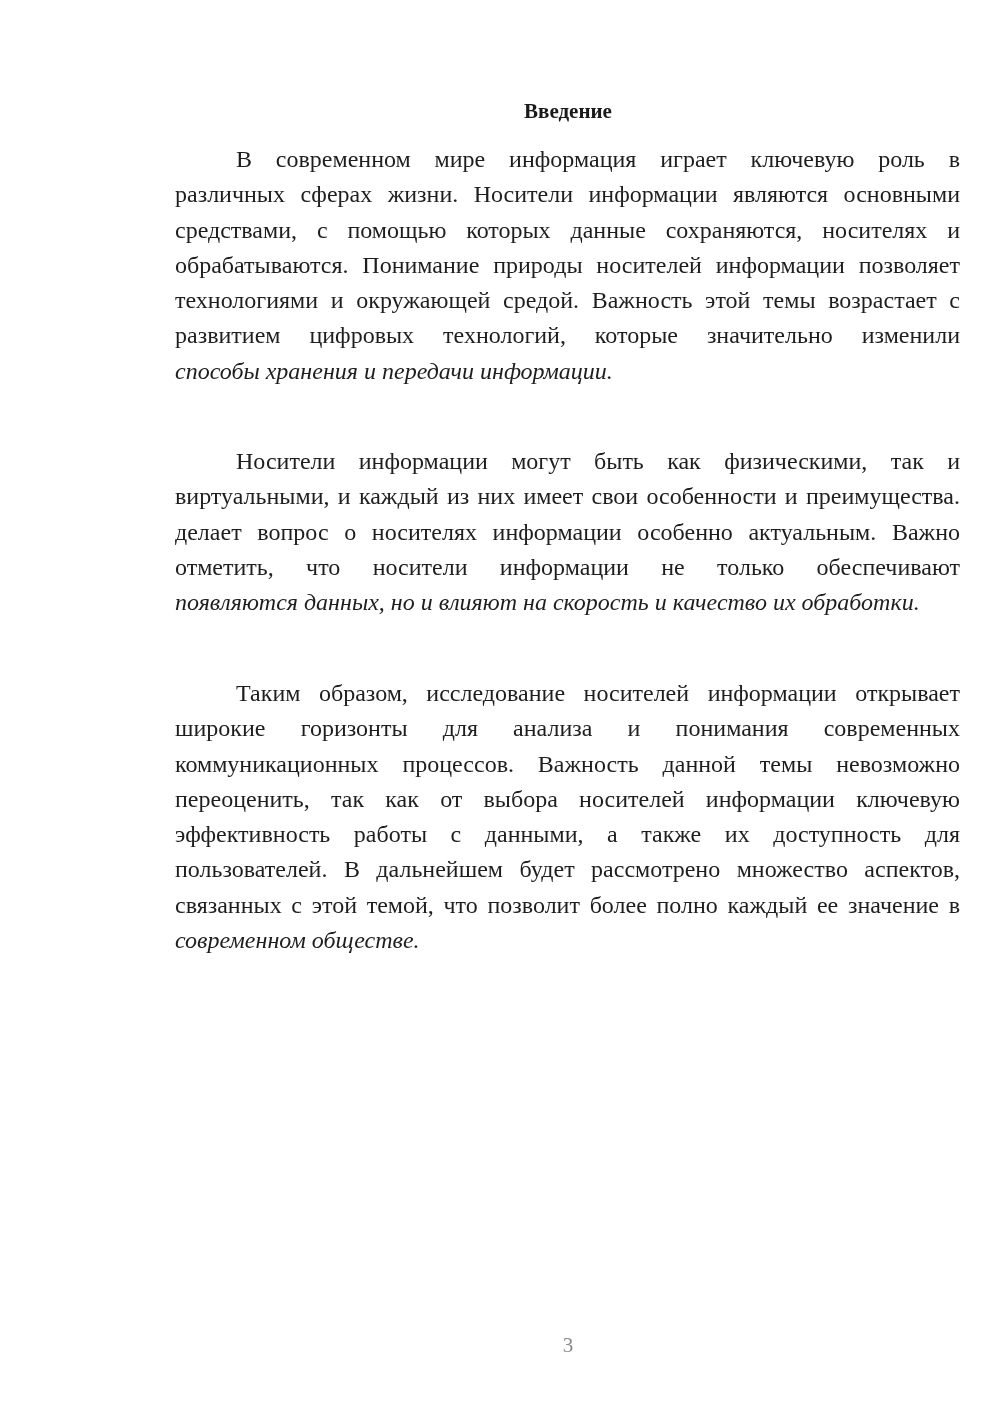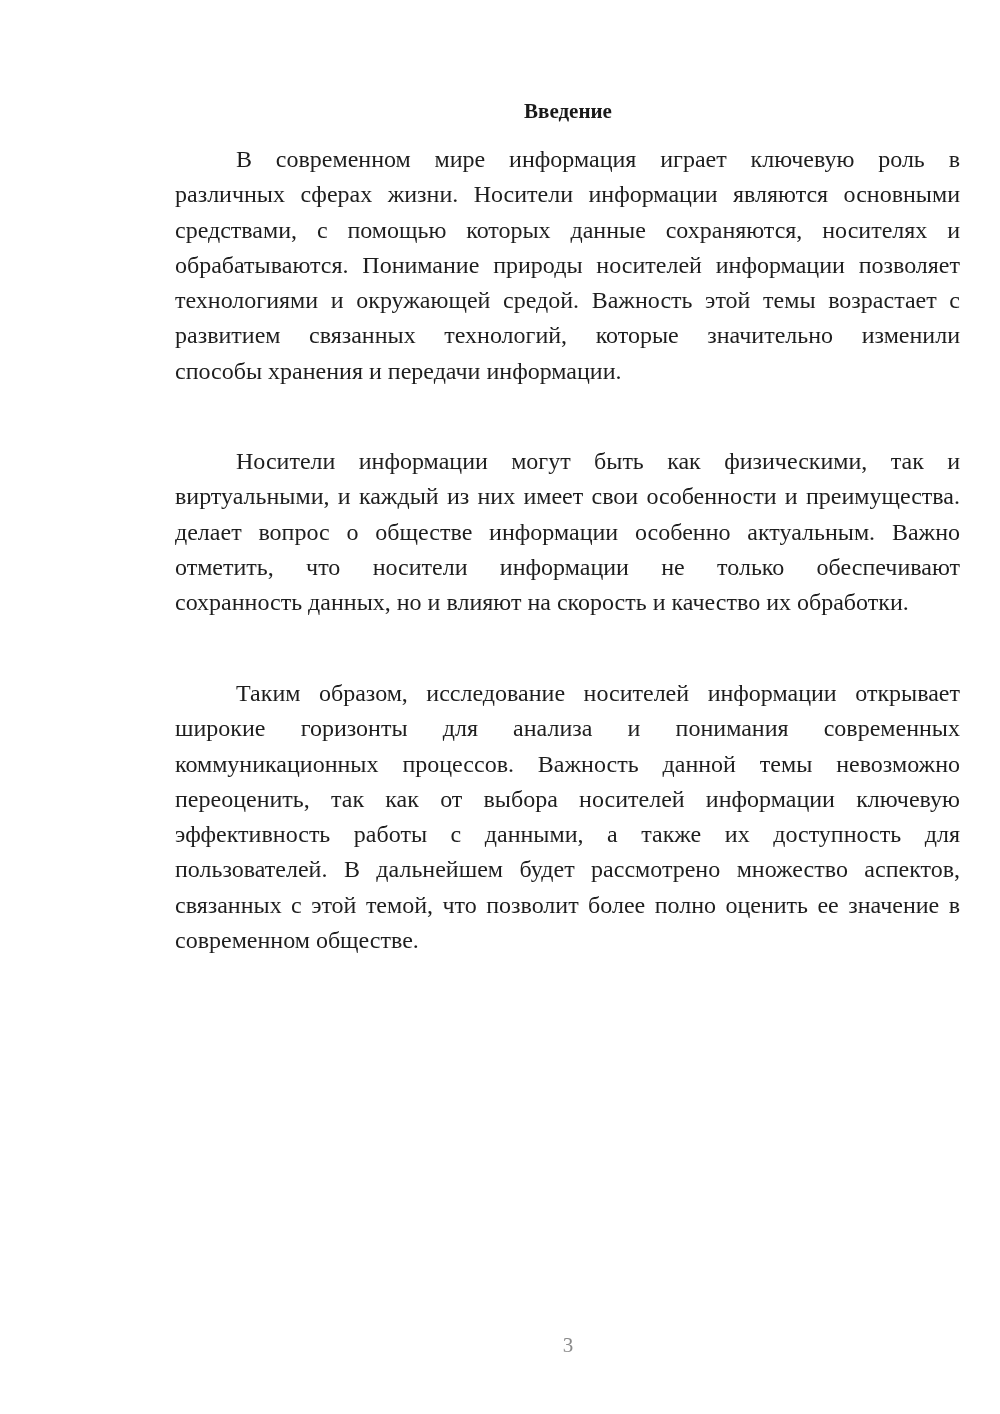--- a/index.html
+++ b/index.html
@@ -46,20 +46,21 @@
     height: 35.3px;
     line-height: 35.3px;
     white-space: nowrap;
     text-align: justify;
     text-align-last: justify;
     overflow: visible;
   }
   .line.last {
     text-align: left;
     text-align-last: left;
+    font-style: italic;
   }
   .line.indent {
     padding-left: 61px;
   }
   .p1 { top: 142px; }
   .p2 { top: 444px; }
   .p3 { top: 676px; }
   .page-number {
     position: absolute;
     top: 1333px;
@@ -77,38 +78,38 @@
 <div class="page">
 
   <div class="heading">Введение</div>
 
   <div class="body p1">
     <span class="line indent">В современном мире информация играет ключевую роль в</span>
     <span class="line">различных сферах жизни. Носители информации являются основными</span>
     <span class="line">средствами, с помощью которых данные сохраняются, носителях и</span>
     <span class="line">обрабатываются. Понимание природы носителей информации позволяет</span>
     <span class="line">технологиями и окружающей средой. Важность этой темы возрастает с</span>
-    <span class="line">развитием связанных технологий, которые значительно изменили</span>
+    <span class="line">развитием цифровых технологий, которые значительно изменили</span>
     <span class="line last">способы хранения и передачи информации.</span>
   </div>
 
   <div class="body p2">
     <span class="line indent">Носители информации могут быть как физическими, так и</span>
     <span class="line">виртуальными, и каждый из них имеет свои особенности и преимущества.</span>
-    <span class="line">делает вопрос о обществе информации особенно актуальным. Важно</span>
+    <span class="line">делает вопрос о носителях информации особенно актуальным. Важно</span>
     <span class="line">отметить, что носители информации не только обеспечивают</span>
-    <span class="line last">сохранность данных, но и влияют на скорость и качество их обработки.</span>
+    <span class="line last">появляются данных, но и влияют на скорость и качество их обработки.</span>
   </div>
 
   <div class="body p3">
     <span class="line indent">Таким образом, исследование носителей информации открывает</span>
     <span class="line">широкие горизонты для анализа и понимания современных</span>
     <span class="line">коммуникационных процессов. Важность данной темы невозможно</span>
     <span class="line">переоценить, так как от выбора носителей информации ключевую</span>
     <span class="line">эффективность работы с данными, а также их доступность для</span>
     <span class="line">пользователей. В дальнейшем будет рассмотрено множество аспектов,</span>
-    <span class="line">связанных с этой темой, что позволит более полно оценить ее значение в</span>
+    <span class="line">связанных с этой темой, что позволит более полно каждый ее значение в</span>
     <span class="line last">современном обществе.</span>
   </div>
 
   <div class="page-number">3</div>
 
 </div>
 
 </body></html>

